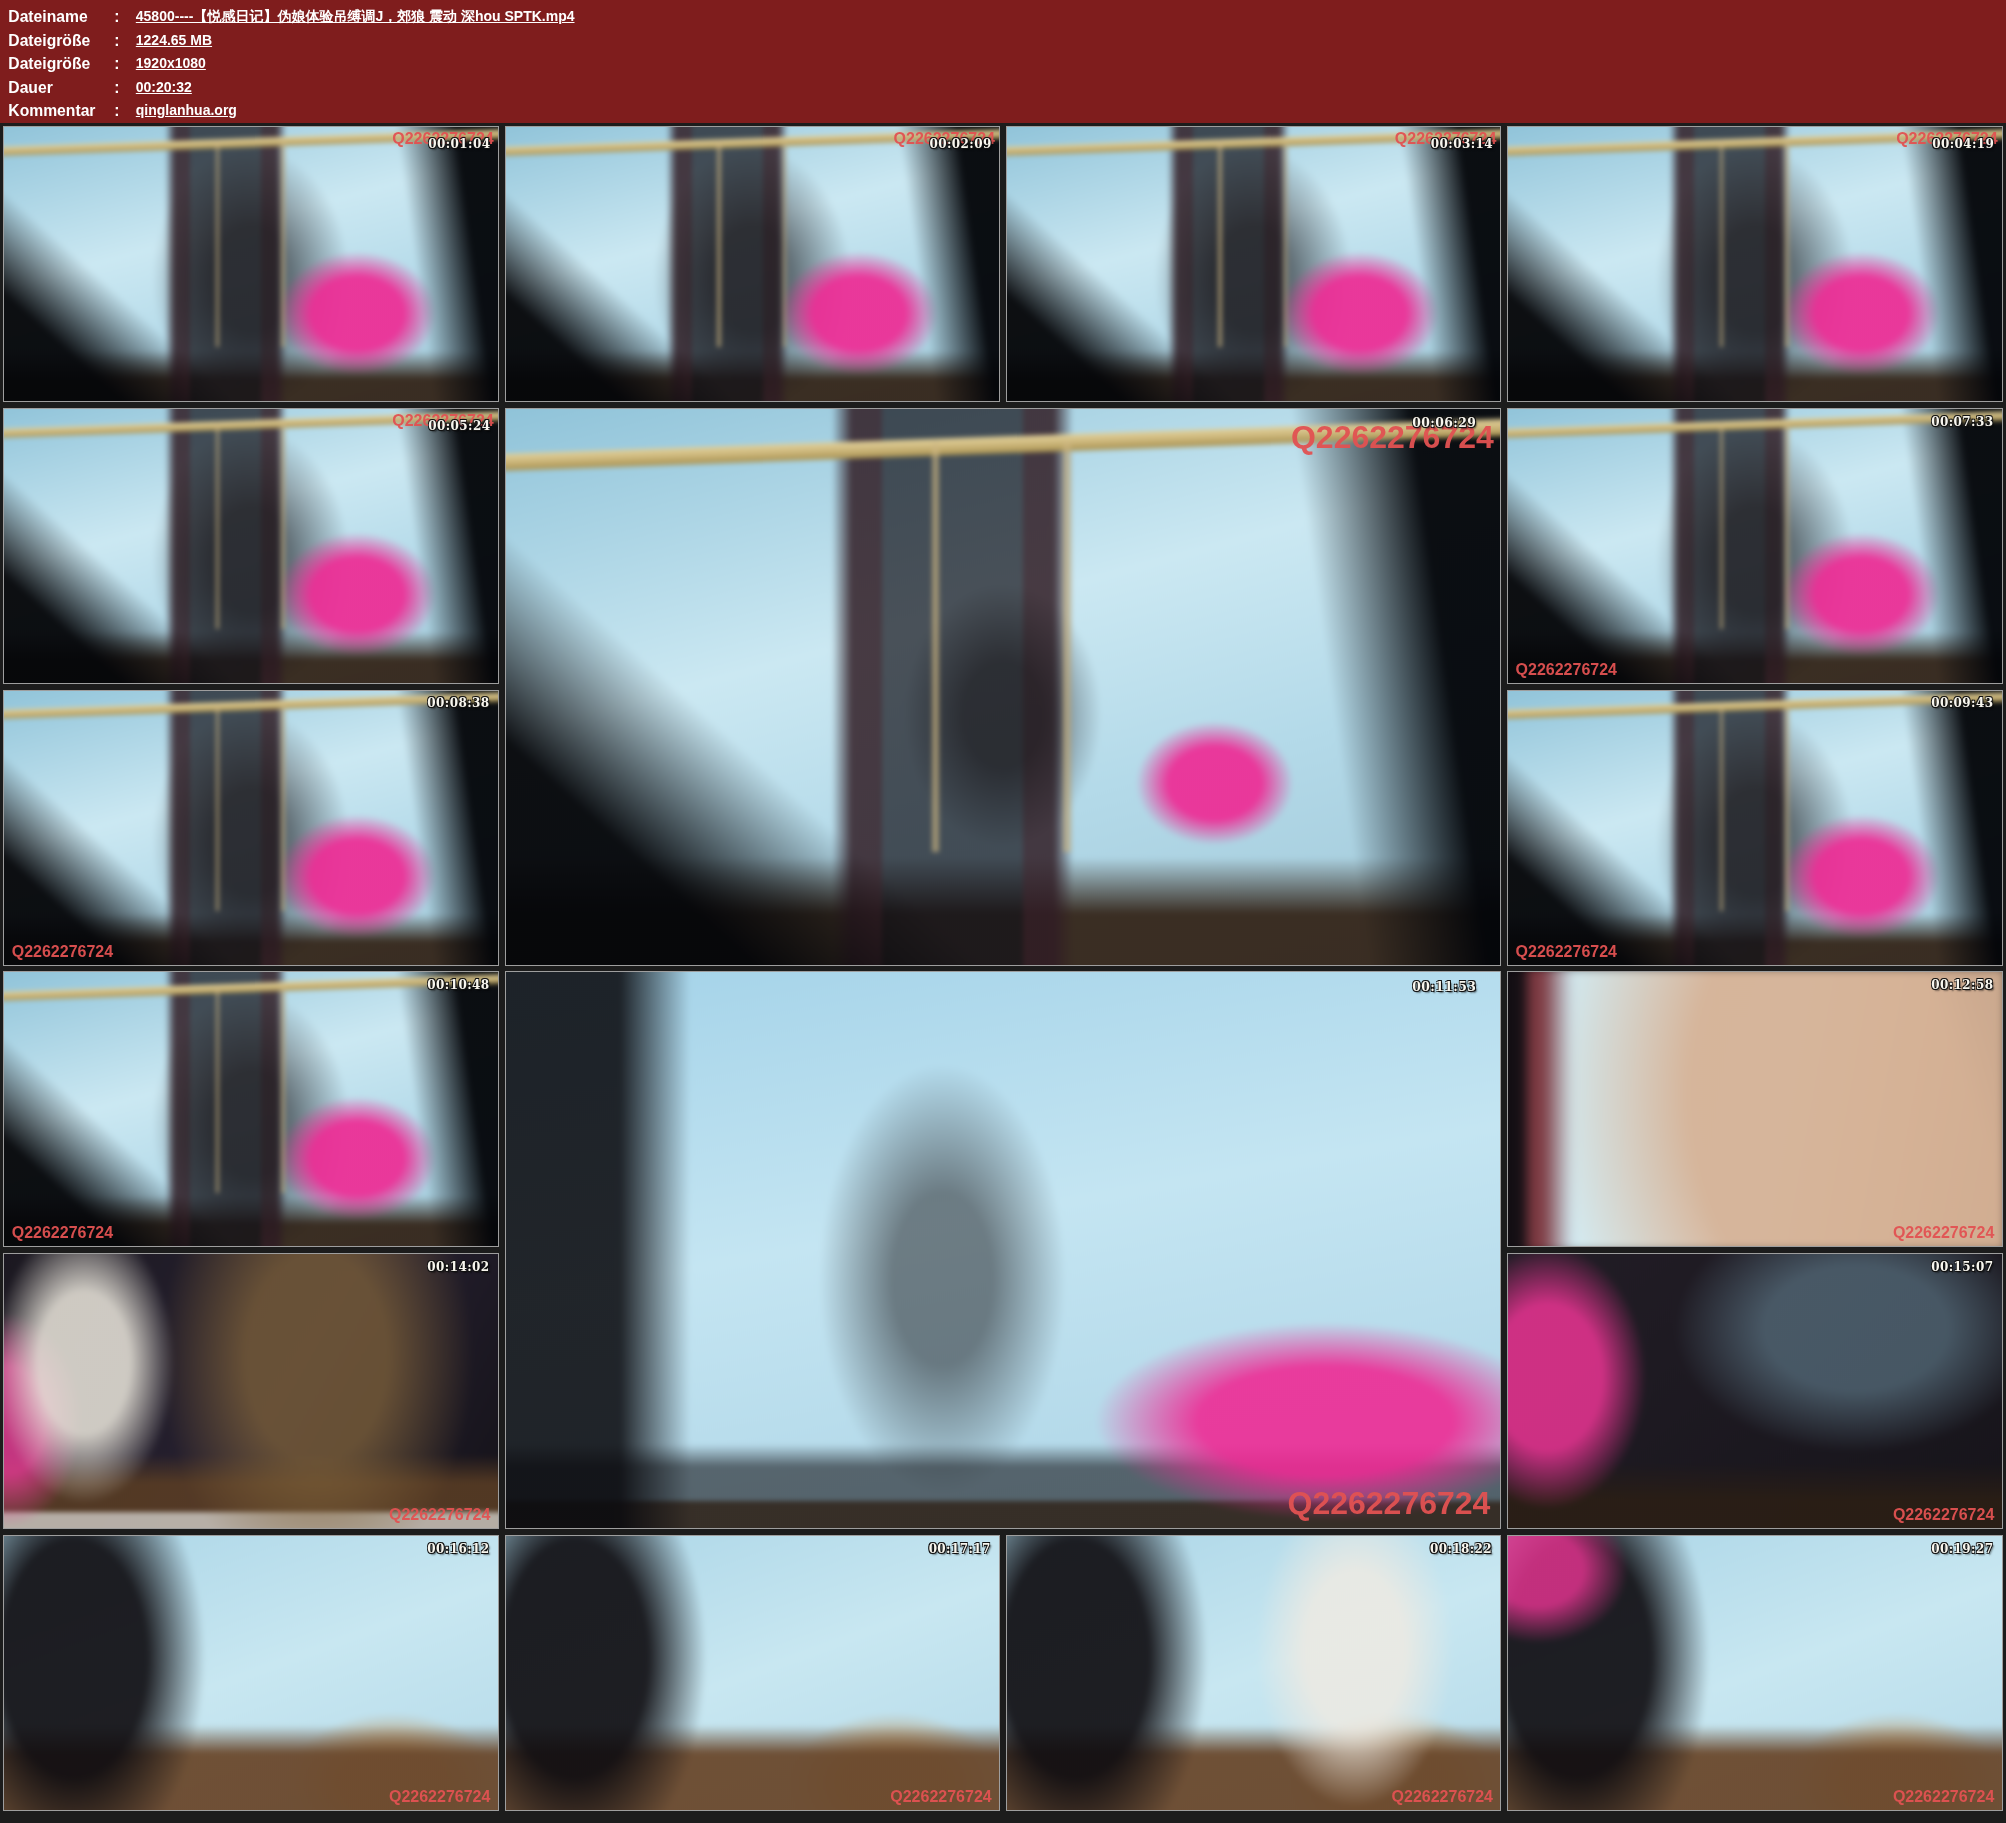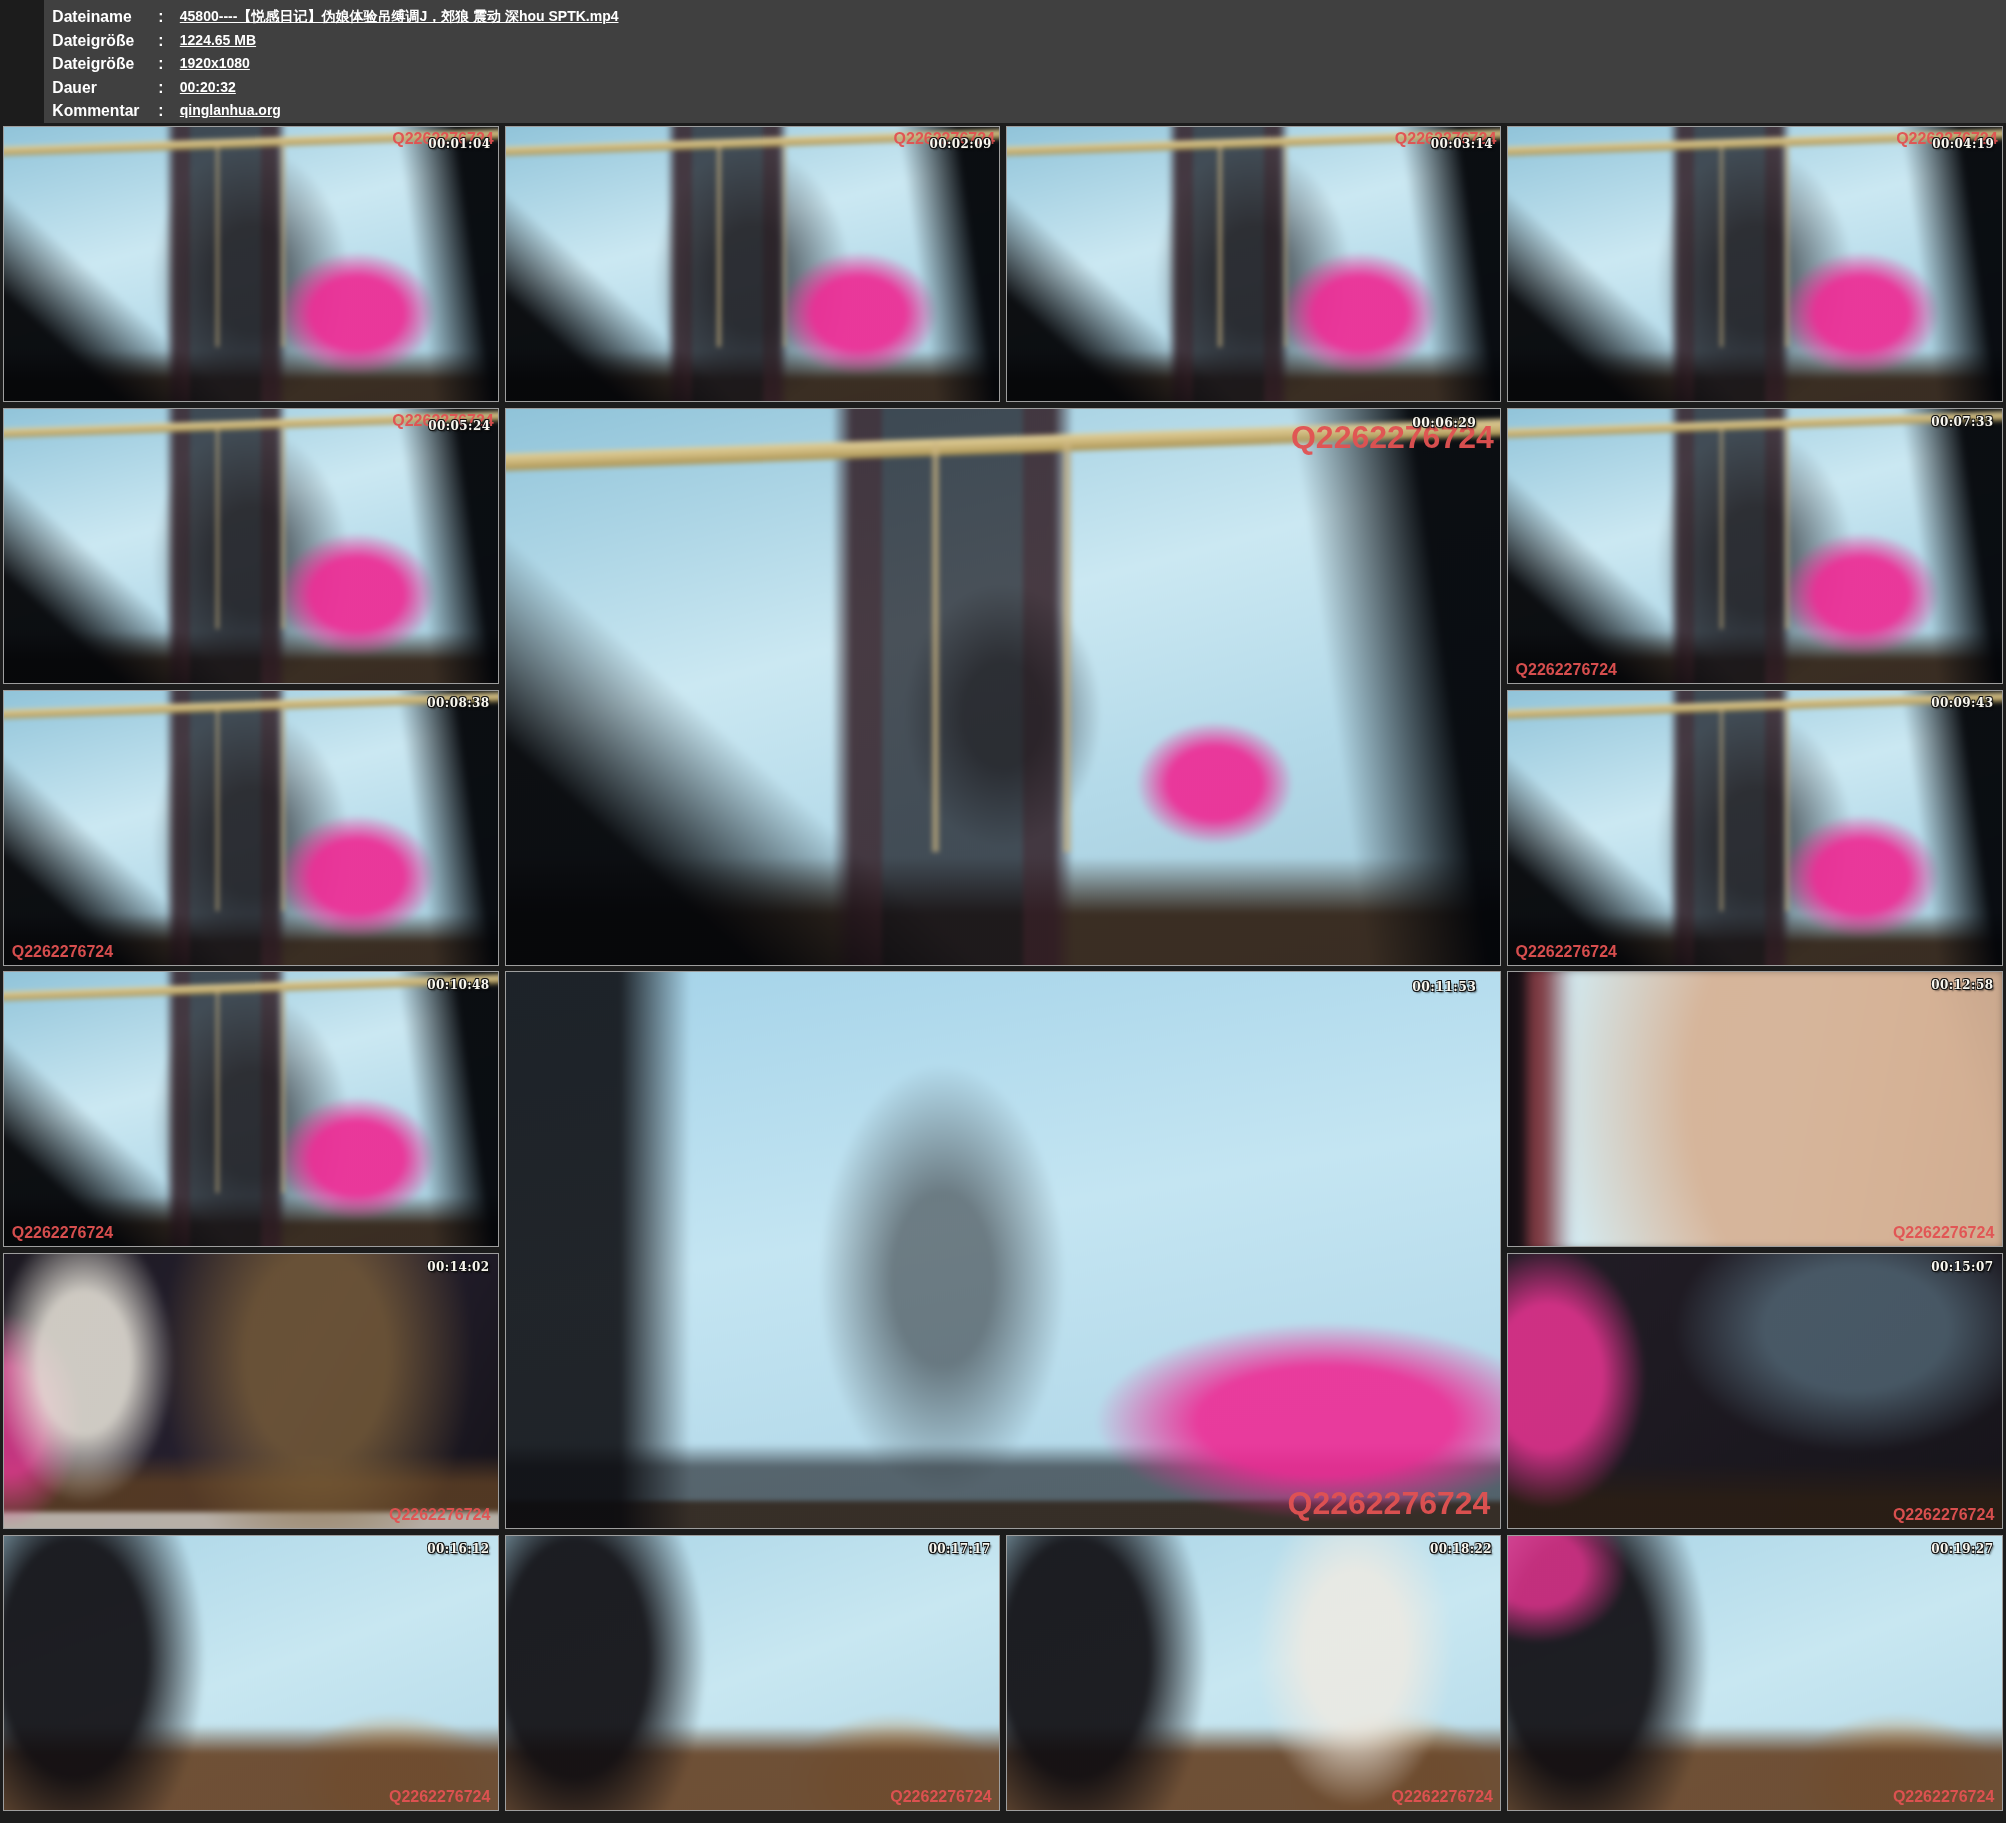--- a/index.html
+++ b/index.html
@@ -5,24 +5,23 @@
   html, body { margin: 0; padding: 0; }
   body {
     width: 2006px; height: 1823px;
     background: #1c1c1c;
     overflow: hidden;
     font-family: "Liberation Sans", sans-serif;
   }
 
   
   .header {
-    background: #404040;
+    background: #7f1d1d;
     padding: 5px 0 5.8px 8.3px;
     height: 112px;
-    margin-left: 44px;
   }
   .hrow { display: flex; line-height: 23.5px; }
   .hlabel {
     width: 106px; flex: 0 0 106px;
     color: #ffffff; font-weight: bold; font-size: 15.7px;
   }
   .hsep { width: 21.5px; flex: 0 0 21.5px; color: #ffffff; font-weight: bold; font-size: 15.7px; }
   .hvalue { color: #ffffff; font-weight: bold; font-size: 14px; white-space: nowrap; text-decoration: underline; }
 
   

